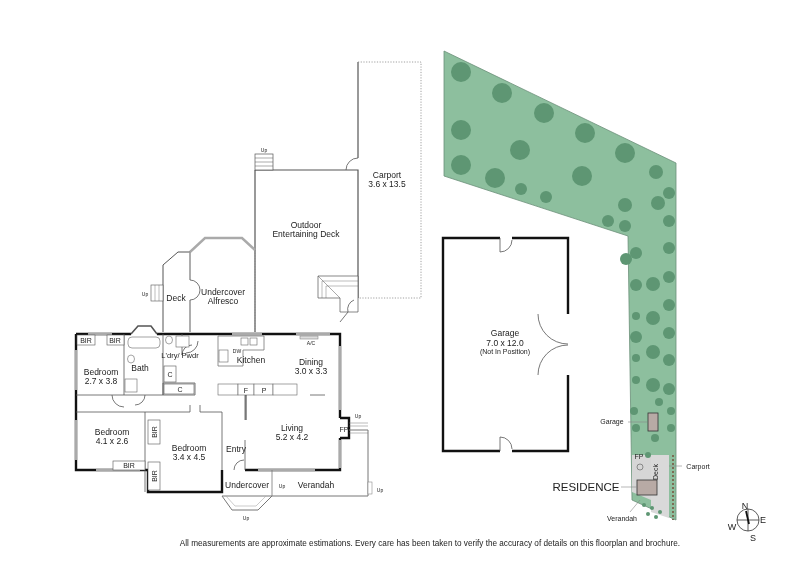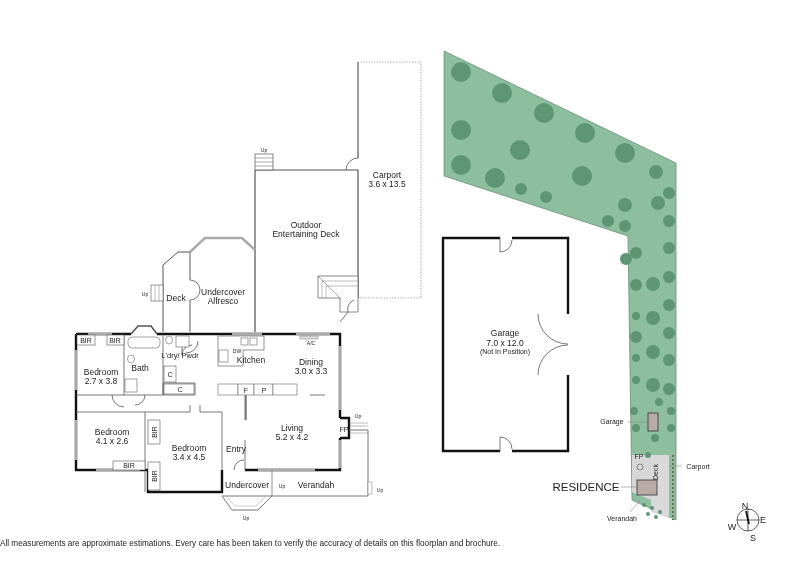--- a/index.html
+++ b/index.html
@@ -7,21 +7,21 @@
     svg { position: absolute; left: 0; top: 0; }
     .lbl { font-family: "Liberation Sans", sans-serif; fill: #222; text-anchor: middle; }
     .room { font-size: 8.5px; }
     .small { font-size: 7px; }
     .tiny { font-size: 5px; }
     .wall { stroke: #111; stroke-width: 2.4; fill: none; }
     .thin { stroke: #555; stroke-width: 0.8; fill: none; }
     .win { stroke: #aaa; stroke-width: 2.4; fill: none; }
     .dot { stroke: #888; stroke-width: 0.8; fill: none; stroke-dasharray: 1.2 1.5; }
     .tree { fill: #5e9673; }
-    #disclaimer { position: absolute; left: 0; width: 680px; top: 539px; text-align: left; font-size: 8.2px; color: #222; }
+    #disclaimer { position: absolute; left: 0; width: 680px; top: 539px; text-align: right; font-size: 8.2px; color: #222; }
   </style>
 </head>
 <body>
 
 <svg width="800" height="566" viewBox="0 0 800 566">
 
   <g>
     <polygon points="444,51 676,163 676,520 632,500 628,236 444,176" fill="#8dbf9e" stroke="#6b8f78" stroke-width="0.8"></polygon>
 
     <polygon points="651,455 669,455 669,518 651,512" fill="#d9d9d9"></polygon>

